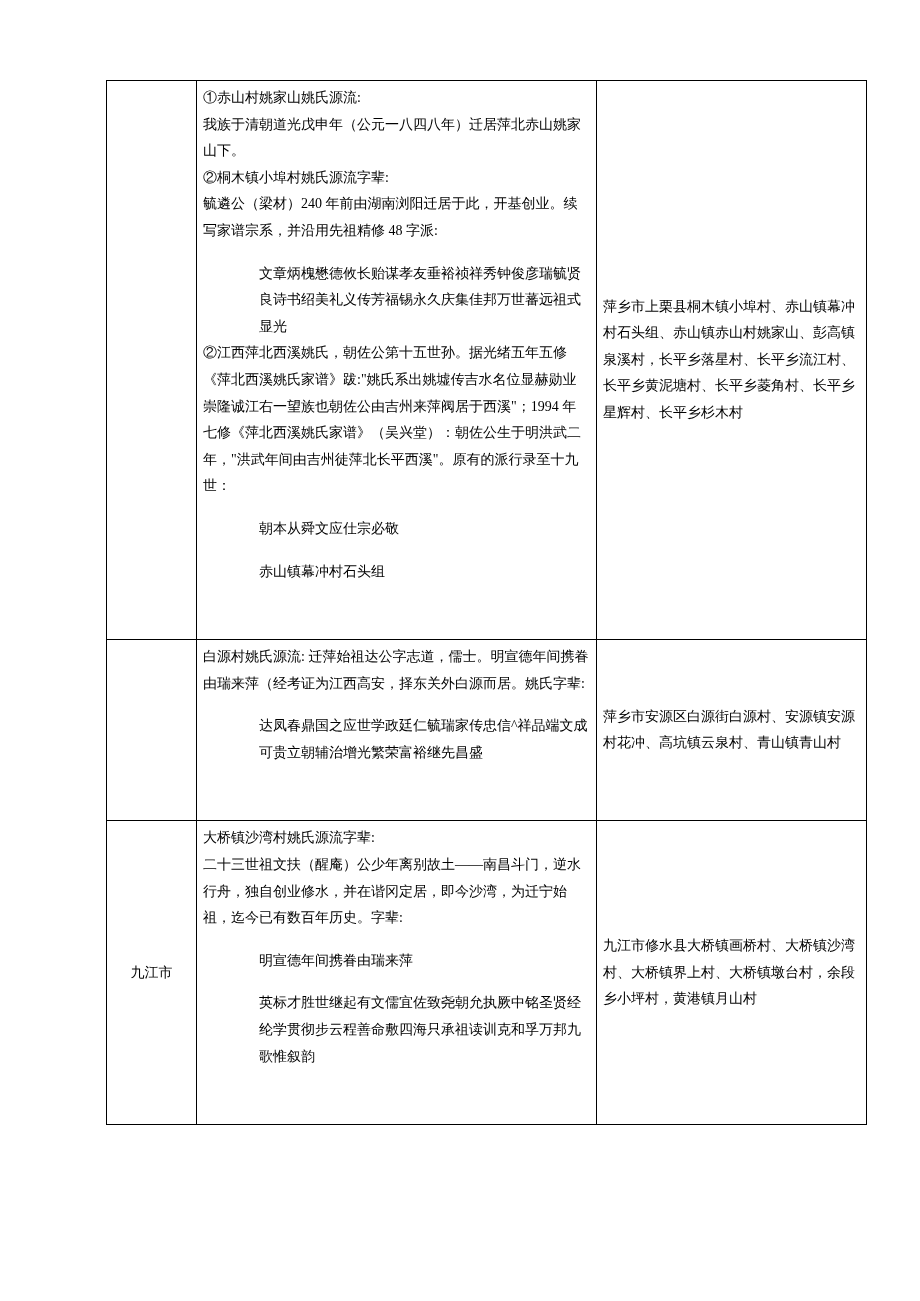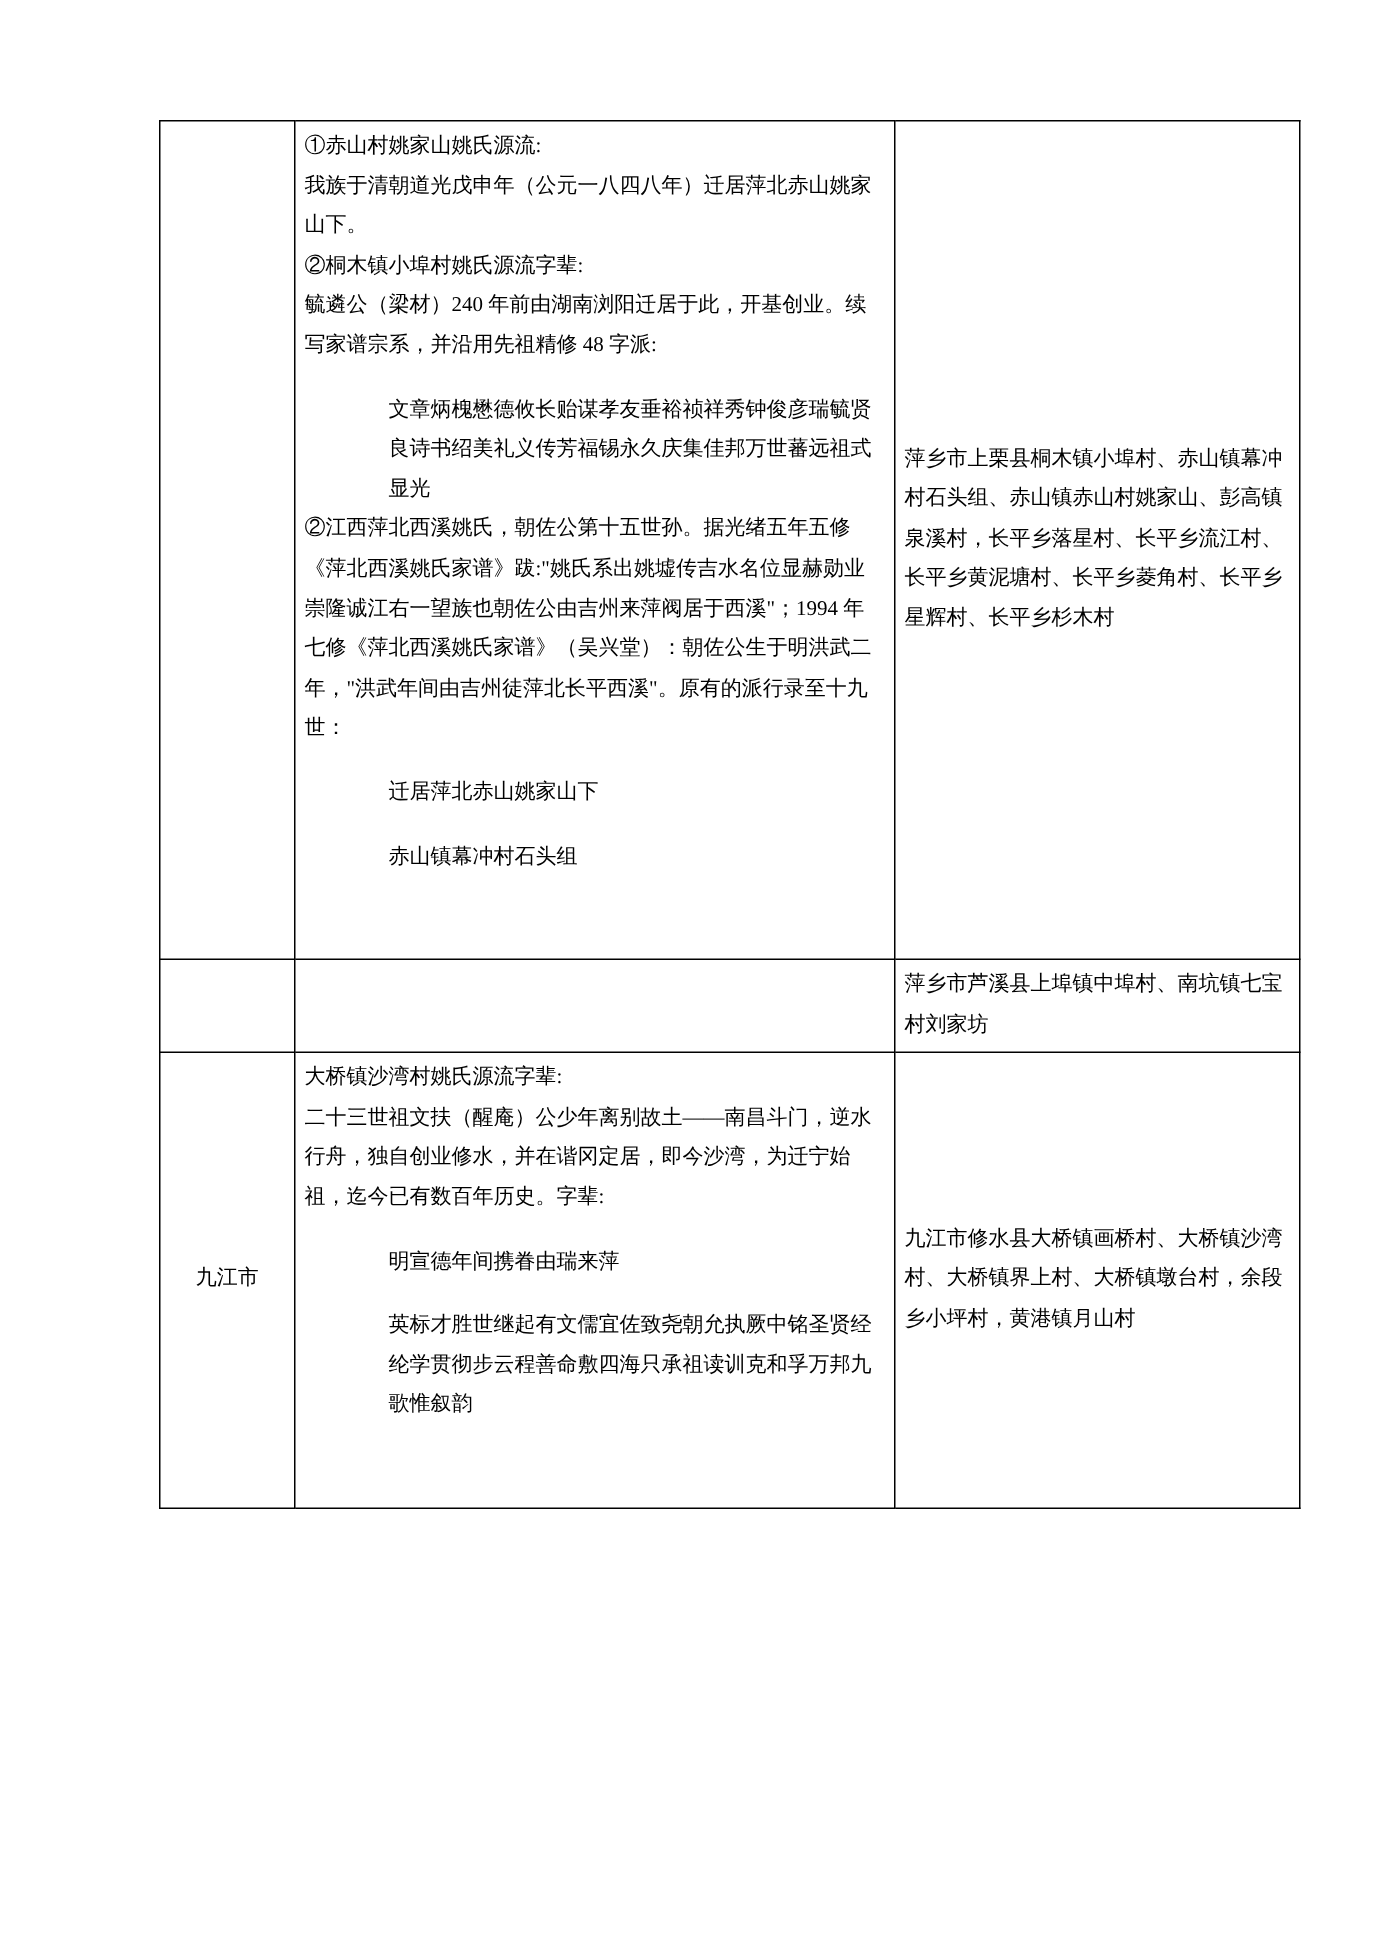--- a/index.html
+++ b/index.html
@@ -49,34 +49,38 @@
   <tbody>
         <tr>
     <td class="center"></td>
     <td>
       <div>①赤山村姚家山姚氏源流:</div>
       <div>我族于清朝道光戊申年（公元一八四八年）迁居萍北赤山姚家山下。</div>
       <div>②桐木镇小埠村姚氏源流字辈:</div>
       <div>毓遴公（梁材）240 年前由湖南浏阳迁居于此，开基创业。续写家谱宗系，并沿用先祖精修 48 字派:</div>
       <div class="indent-block">文章炳槐懋德攸长贻谋孝友垂裕祯祥秀钟俊彦瑞毓贤良诗书绍美礼义传芳福锡永久庆集佳邦万世蕃远祖式显光</div>
       <div>②江西萍北西溪姚氏，朝佐公第十五世孙。据光绪五年五修《萍北西溪姚氏家谱》跋:"姚氏系出姚墟传吉水名位显赫勋业崇隆诚江右一望族也朝佐公由吉州来萍阀居于西溪"；1994 年七修《萍北西溪姚氏家谱》（吴兴堂）：朝佐公生于明洪武二年，"洪武年间由吉州徒萍北长平西溪"。原有的派行录至十九世：</div>
-      <div class="indent-block">迁居萍北赤山姚家山下</div>
+      <div class="indent-block">朝本从舜文应仕宗必敬</div>
       <div class="indent-block">赤山镇幕冲村石头组</div>
       <div class="spacer"></div>
     </td>
     <td>萍乡市上栗县桐木镇小埠村、赤山镇幕冲村石头组、赤山镇赤山村姚家山、彭高镇泉溪村，长平乡落星村、长平乡流江村、长平乡黄泥塘村、长平乡菱角村、长平乡星辉村、长平乡杉木村</td>
   </tr>
 
 
+
   <tr>
     <td class="center"></td>
-    <td></td>
-    <td>萍乡市芦溪县上埠镇中埠村、南坑镇七宝村刘家坊</td>
+    <td>
+      <div>白源村姚氏源流: 迁萍始祖达公字志道，儒士。明宣德年间携眷由瑞来萍（经考证为江西高安，择东关外白源而居。姚氏字辈:</div>
+      <div class="indent-block">达凤春鼎国之应世学政廷仁毓瑞家传忠信^祥品端文成可贵立朝辅治增光繁荣富裕继先昌盛</div>
+      <div class="spacer"></div>
+    </td>
+    <td>萍乡市安源区白源街白源村、安源镇安源村花冲、高坑镇云泉村、青山镇青山村</td>
   </tr>
-
 
   <tr>
     <td class="center">九江市</td>
     <td>
       <div>大桥镇沙湾村姚氏源流字辈:</div>
       <div>二十三世祖文扶（醒庵）公少年离别故土——南昌斗门，逆水行舟，独自创业修水，并在谐冈定居，即今沙湾，为迁宁始祖，迄今已有数百年历史。字辈:</div>
       <div class="indent-block">明宣德年间携眷由瑞来萍</div>
       <div class="indent-block">英标才胜世继起有文儒宜佐致尧朝允执厥中铭圣贤经纶学贯彻步云程善命敷四海只承祖读训克和孚万邦九歌惟叙韵</div>
       <div class="spacer"></div>
     </td>

